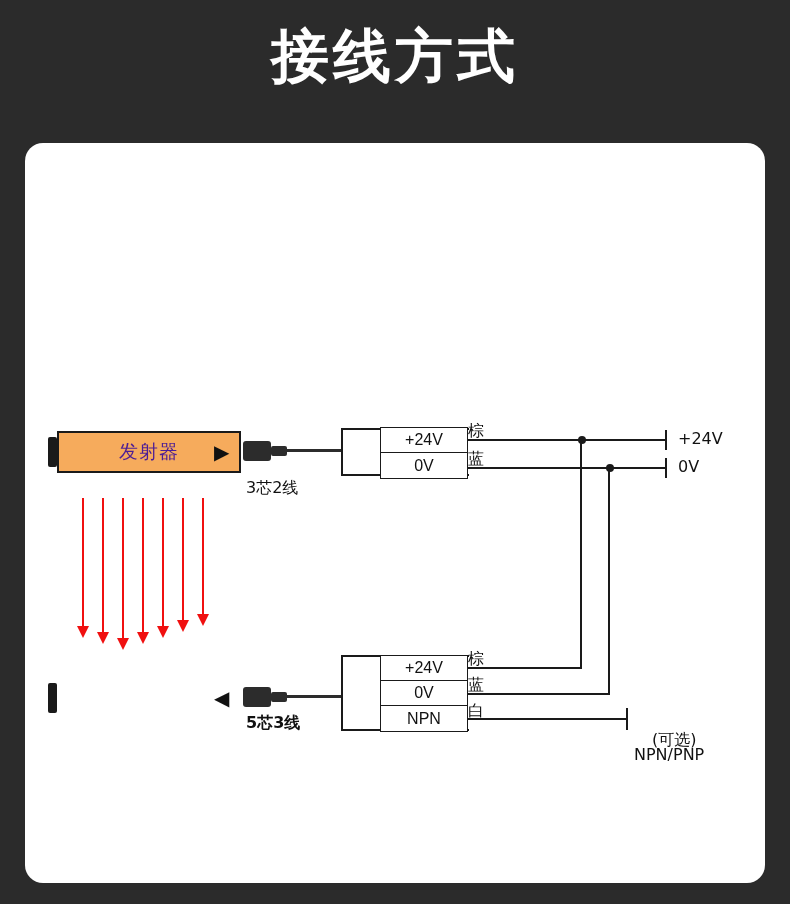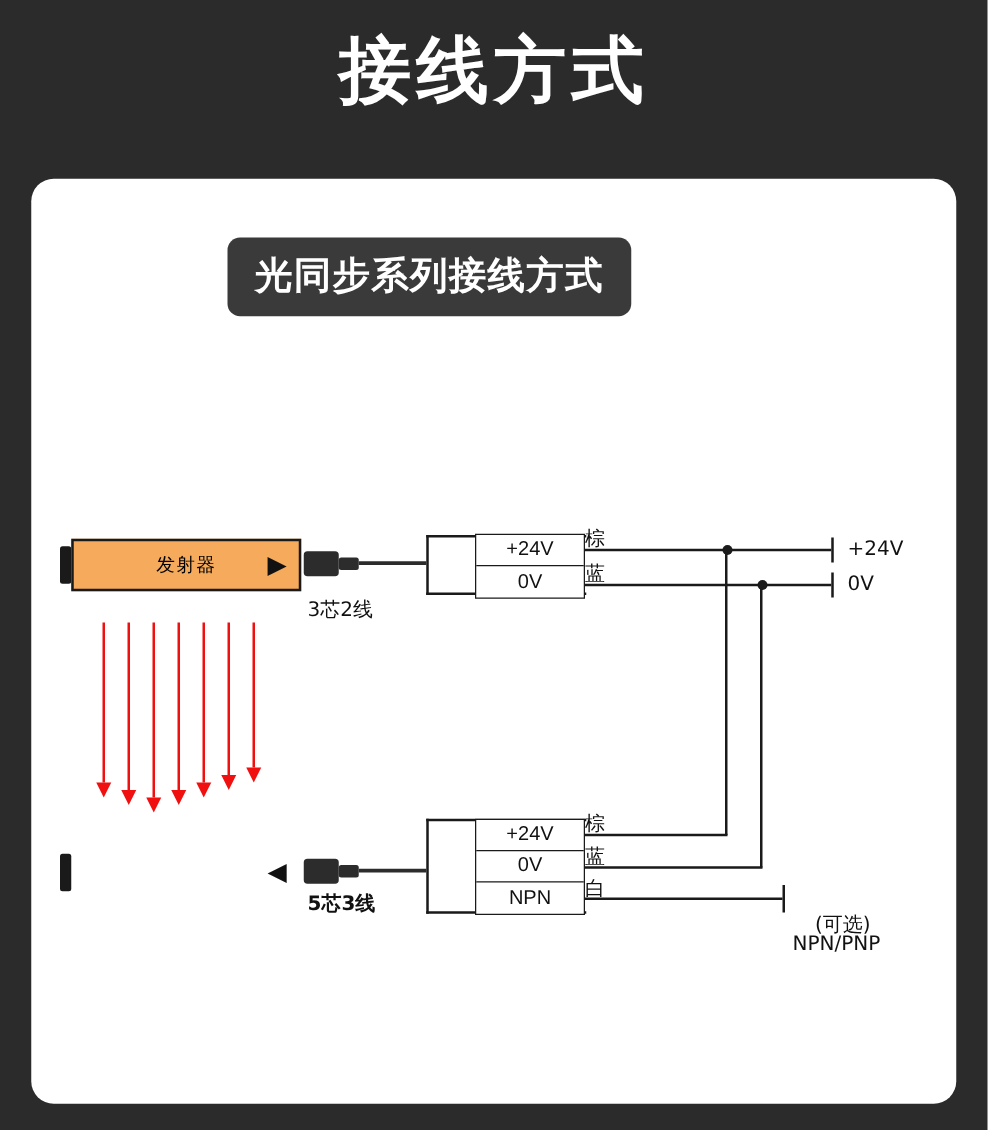--- a/index.html
+++ b/index.html
@@ -61,22 +61,22 @@
     position: absolute;
     height: 42px;
     background: #f6ab5c;
     border: 2px solid #1a1a1a;
     box-sizing: border-box;
     display: flex;
     align-items: center;
     justify-content: center;
   }
   .sensor-label {
-    font-size: 15px;
-    color: #000000;
+    font-size: 19px;
+    color: #4c1d95;
     font-family: "DejaVu Sans", "Liberation Sans", sans-serif;
     font-weight: normal;
     letter-spacing: 1px;
   }
   .sensor-cap {
     position: absolute;
     width: 9px;
     height: 30px;
     background: #1a1a1a;
     border-radius: 2px;
@@ -156,21 +156,20 @@
 </style>
 </head>
 <body>
 
 <div id="page">
 
   <div class="page-title">接线方式</div>
 
   <div class="card"></div>
 
-  <div class="section-badge">光同步系列接线方式</div>
 
   <div class="sensor-cap" style="left:48px; top:437px;"></div>
   <div class="sensor" style="left:57px; top:431px; width:184px;">
     <span class="sensor-label">发射器</span>
   </div>
   <div class="sensor-arrow" style="left:214px; top:442px;">▶</div>
 
   <div class="connector" style="left:243px; top:441px; width:28px; height:20px; border-radius:3px;"></div>
   <div class="connector" style="left:271px; top:446px; width:16px; height:10px;"></div>
   <div class="conn-line" style="left:287px; top:449px; width:54px; height:3px;"></div>

